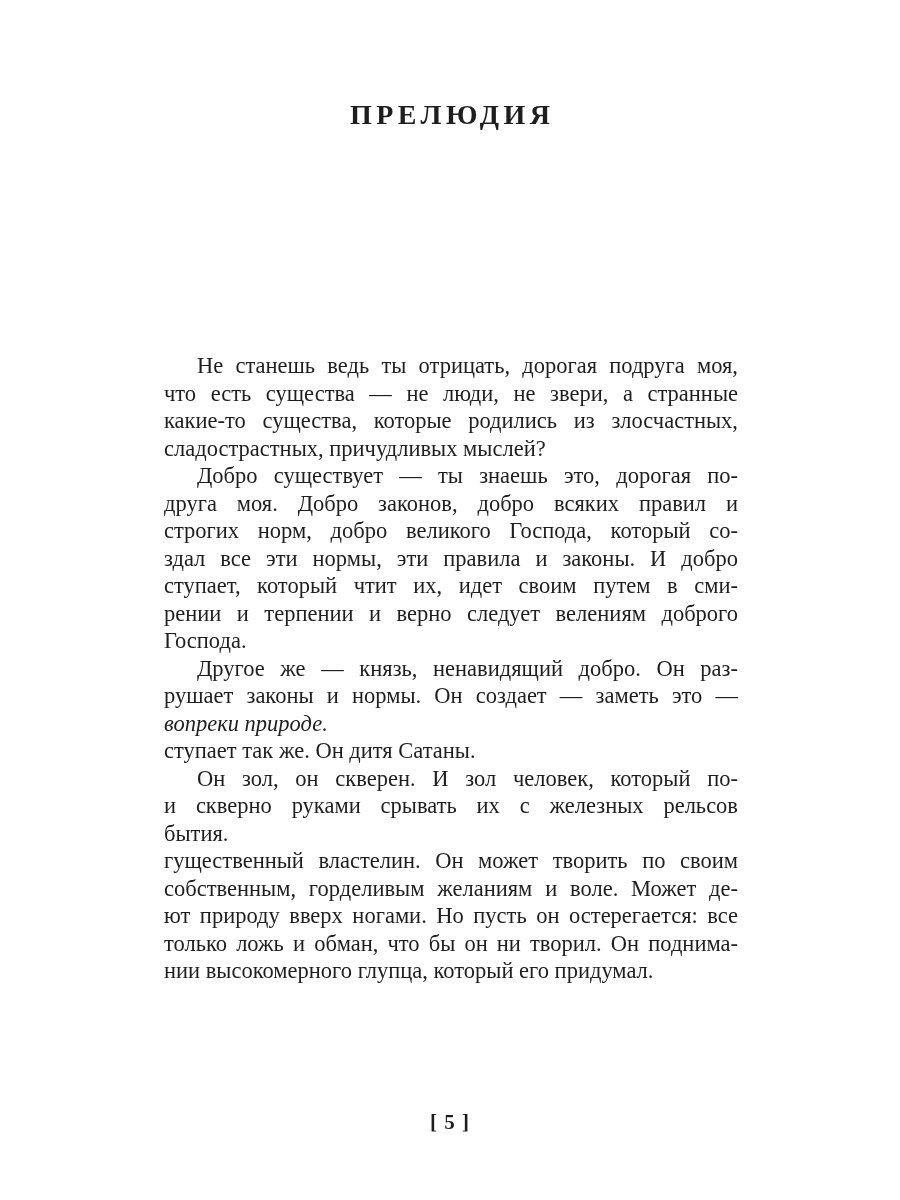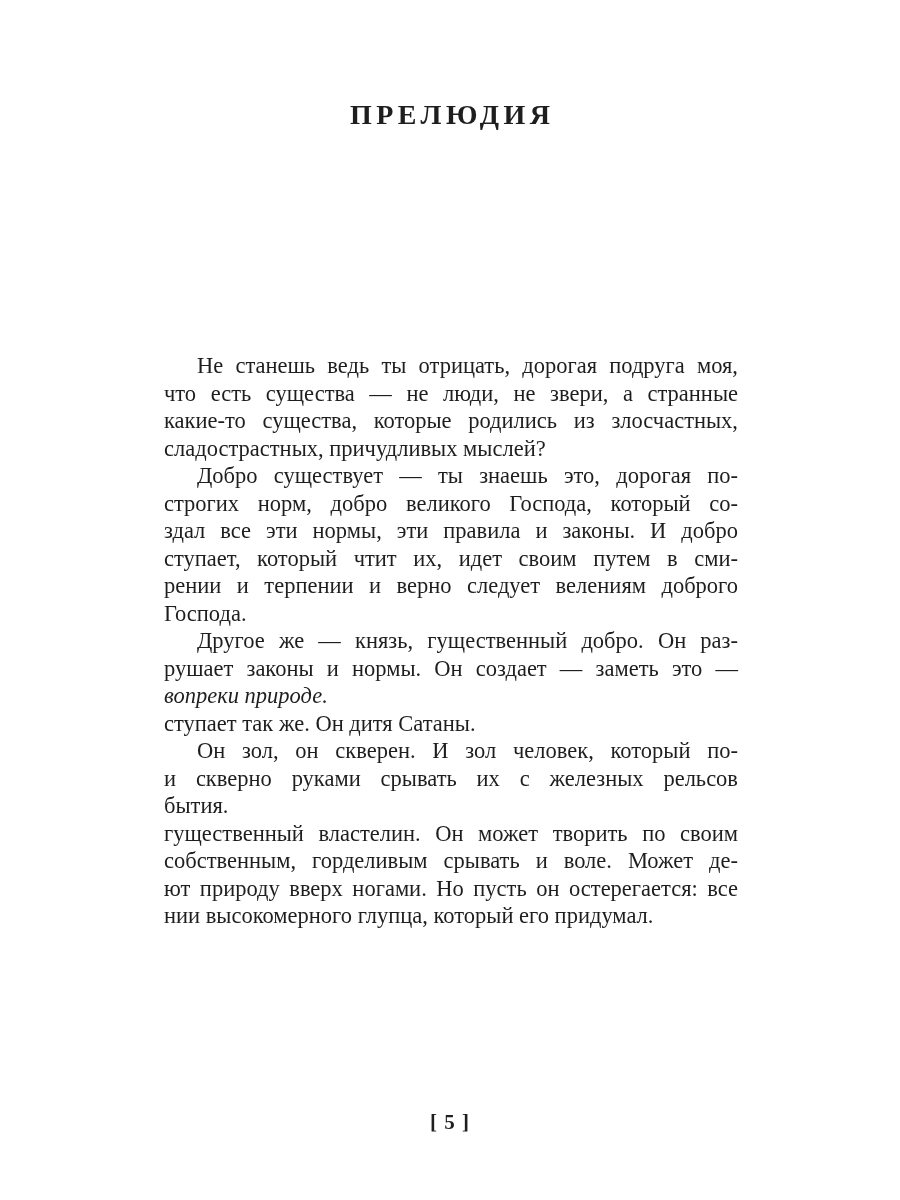--- a/index.html
+++ b/index.html
@@ -75,41 +75,43 @@
 
   <div class="body-text">
       <div class="paragraph">
         <div class="line first">Не станешь ведь ты отрицать, дорогая подруга моя,</div>
         <div class="line">что есть существа — не люди, не звери, а странные</div>
         <div class="line">какие-то существа, которые родились из злосчастных,</div>
         <div class="line last">сладострастных, причудливых мыслей?</div>
       </div>
       <div class="paragraph">
         <div class="line first">Добро существует — ты знаешь это, дорогая по-</div>
+        <div class="line">друга моя. Добро законов, добро всяких правил и</div>
         <div class="line">строгих норм, добро великого Господа, который со-</div>
         <div class="line">здал все эти нормы, эти правила и законы. И добро</div>
         <div class="line">ступает, который чтит их, идет своим путем в сми-</div>
         <div class="line">рении и терпении и верно следует велениям доброго</div>
         <div class="line last">Господа.</div>
       </div>
       <div class="paragraph">
-        <div class="line first">Другое же — князь, гущественный добро. Он раз-</div>
+        <div class="line first">Другое же — князь, ненавидящий добро. Он раз-</div>
         <div class="line">рушает законы и нормы. Он создает — заметь это —</div>
         <div class="line last italic">вопреки природе.</div>
       </div>
       <div class="paragraph">
         <div class="line last">ступает так же. Он дитя Сатаны.</div>
         <div class="line first">Он зол, он скверен. И зол человек, который по-</div>
       </div>
       <div class="paragraph">
         <div class="line">и скверно руками срывать их с железных рельсов</div>
         <div class="line last">бытия.</div>
       </div>
       <div class="paragraph">
         <div class="line">гущественный властелин. Он может творить по своим</div>
-        <div class="line">собственным, горделивым срывать и воле. Может де-</div>
+        <div class="line">собственным, горделивым желаниям и воле. Может де-</div>
         <div class="line">ют природу вверх ногами. Но пусть он остерегается: все</div>
+        <div class="line">только ложь и обман, что бы он ни творил. Он поднима-</div>
         <div class="line last">нии высокомерного глупца, который его придумал.</div>
       </div>
     </div>
 
   <div class="page-number">[ 5 ]</div>
 </div>
 
 </body></html>

